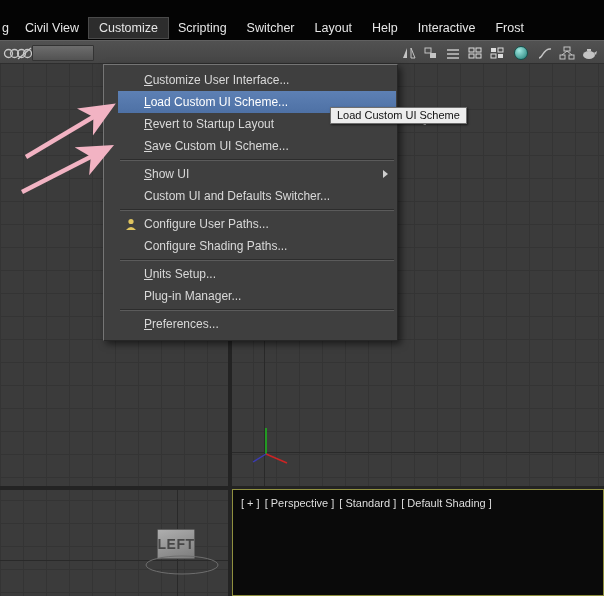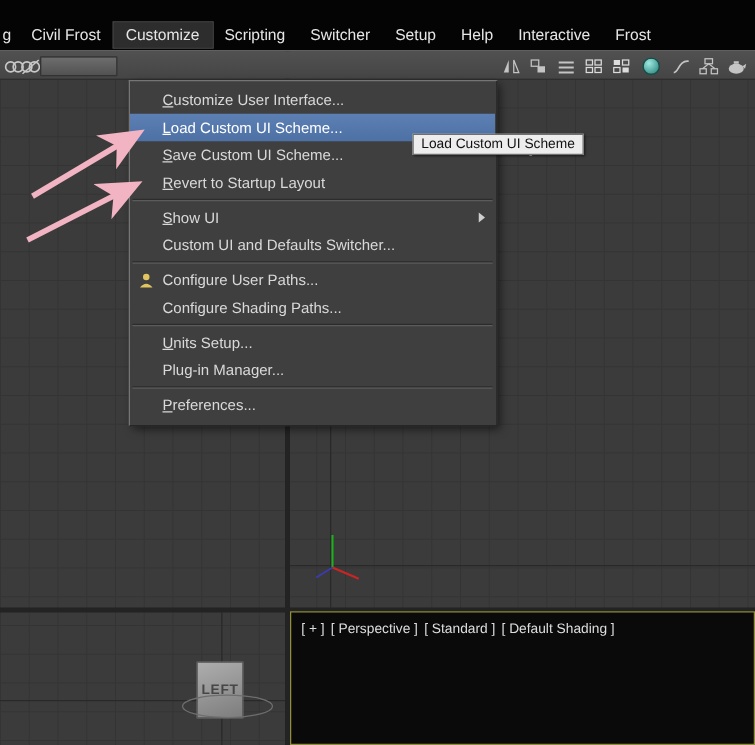--- a/index.html
+++ b/index.html
@@ -40,25 +40,25 @@
     display:flex; gap:5px; white-space:nowrap;
   }
   .partial-label {
     position:absolute; left:399px; top:74px; color:#dedede; font-size:11px;
     z-index:5; white-space:nowrap;margin-top:39px;
   }
 
   
   .gizmo { position:absolute; left:240px; top:418px; z-index:2; }
   .scene-object {
-    position:absolute; left:157px; top:529px; width:38px; height:46px;
+    position:absolute; left:157px; top:529px; width:38px; height:30px;
     background:linear-gradient(160deg,#aeaeae,#7d7d7d);
     border:1px solid #5e5e5e; border-radius:1px; z-index:2;
     display:flex; align-items:center; justify-content:center;
-    color:#474747; font-size:11px; font-weight:bold; letter-spacing:.5px;
+    color:#474747; font-size:14px; font-weight:bold; letter-spacing:.5px;
   }
   .shadow-svg { position:absolute; left:142px; top:550px; z-index:2; }
 
   
   .menubar {
     position:absolute; left:0; top:0; width:604px; height:40px;
     background:#040404; z-index:20;
     display:flex; align-items:flex-end;
   }
   .mb-item {
@@ -89,21 +89,21 @@
     background:radial-gradient(circle at 35% 30%, #9fe8e0, #1f7d76);
     border:1px solid #134f4a;
   }
 
   
   .menu {
     position:absolute; left:103px; top:64px; width:295px;
     background:#3f3f3f;
     border:1px solid; border-color:#757575 #262626 #262626 #757575;
     box-shadow:3px 3px 7px rgba(0,0,0,.55);
-    padding:4px 1px 5px 0; z-index:30;
+    padding:4px 1px 5px 14px; z-index:30;
   }
   .mi {
     position:relative; height:22px; display:flex; align-items:center;
     padding:0 10px 0 26px; color:#d9d9d9; font-size:12px; cursor:default;
     white-space:nowrap;
   }
   .mi.hl {
     background:linear-gradient(180deg,#5d80b4,var(--menu-highlight,#4e71a5));
     color:#fff;
   }
@@ -161,25 +161,25 @@
     <div class="vp-label">
       <span>[ + ]</span>
       <span>[ Perspective ]</span>
       <span>[ Standard ]</span>
       <span>[ Default Shading ]</span>
     </div>
   </div>
 
   <div class="menubar">
     <div class="mb-item partial">g</div>
-    <div class="mb-item">Civil Frost</div>
+    <div class="mb-item">Civil View</div>
     <div class="mb-item open">Customize</div>
     <div class="mb-item">Scripting</div>
     <div class="mb-item">Switcher</div>
-    <div class="mb-item">Setup</div>
+    <div class="mb-item">Layout</div>
     <div class="mb-item">Help</div>
     <div class="mb-item">Interactive</div>
     <div class="mb-item">Frost</div>
   </div>
 
   <div class="toolbar">
     <div class="tb-icon" style="left:2px;">
       <svg width="17" height="15">
           <circle cx="5.5" cy="7.5" r="4" fill="none" stroke="#c8c8c8" stroke-width="1.3"></circle>
           <circle cx="11.5" cy="7.5" r="4" fill="none" stroke="#c8c8c8" stroke-width="1.3"></circle>
@@ -256,24 +256,24 @@
   </div>
 
   <div class="menu">
     <div class="mi">
       <span><u>C</u>ustomize User Interface...</span>
     </div>
     <div class="mi hl">
       <span><u>L</u>oad Custom UI Scheme...</span>
     </div>
     <div class="mi">
+      <span><u>R</u>evert to Startup Layout</span>
+    </div>
+    <div class="mi">
       <span><u>S</u>ave Custom UI Scheme...</span>
-    </div>
-    <div class="mi">
-      <span><u>R</u>evert to Startup Layout</span>
     </div>
     <div class="sep"></div>
     <div class="mi">
       <span><u>S</u>how UI</span>
       <span class="sub-arrow"></span>
     </div>
     <div class="mi">
       <span>Custom UI and Defaults Switcher...</span>
     </div>
     <div class="sep"></div>

